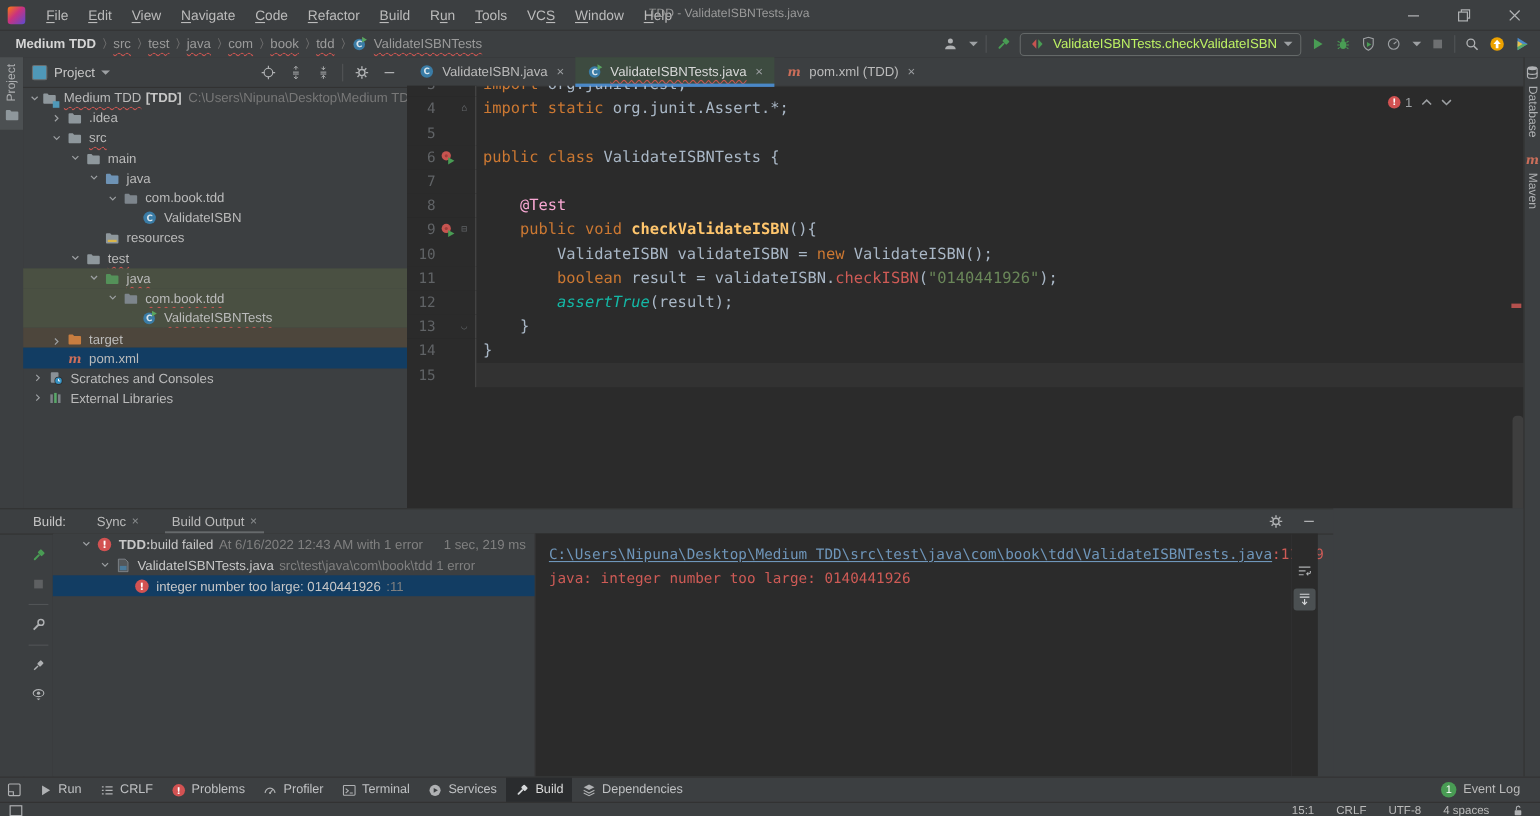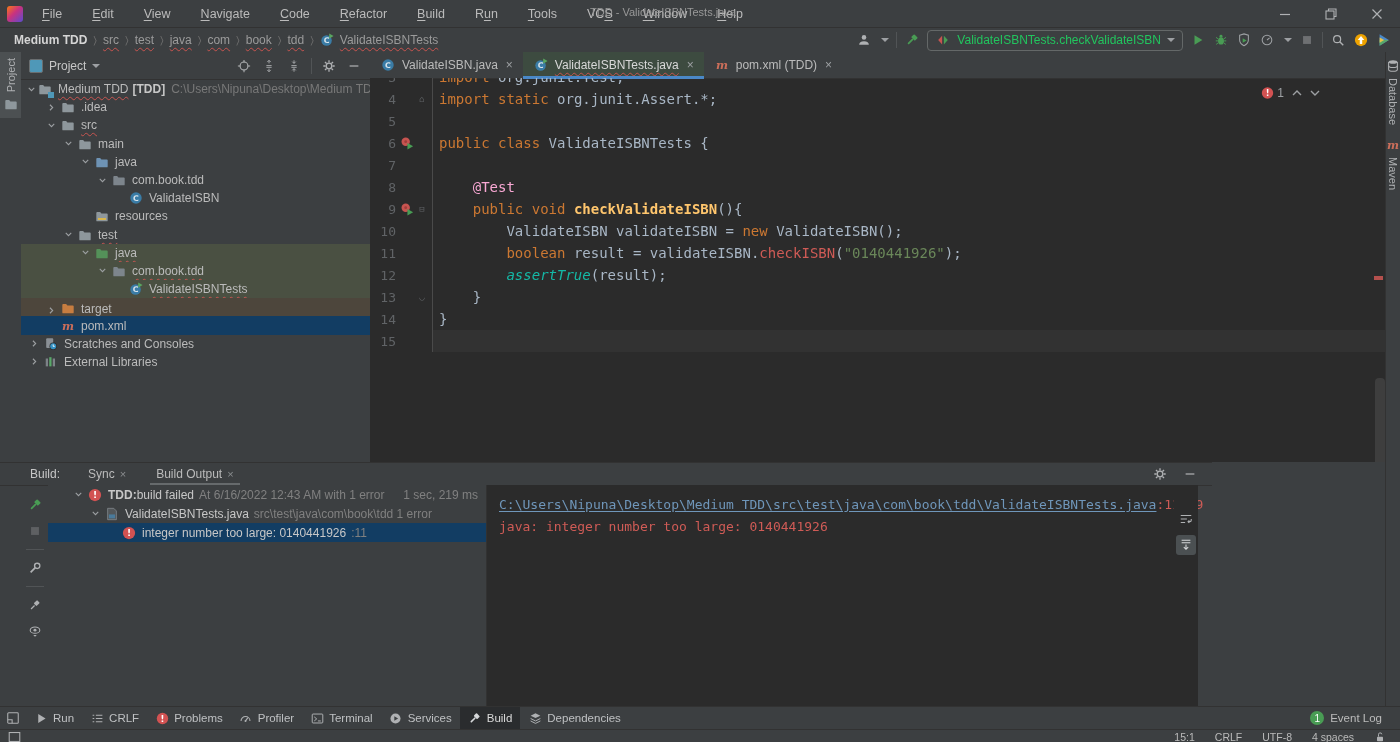--- a/index.html
+++ b/index.html
@@ -6,40 +6,40 @@
     font-family:"Liberation Sans",sans-serif;-webkit-font-smoothing:antialiased;}
   .app{position:relative;width:1400px;height:742px;background:#3c3f41;color:#bbb;font-size:12px;}
   svg{display:block}
   .ic{display:inline-flex;width:16px;height:16px;align-items:center;justify-content:center;flex:0 0 auto}
   .ic svg{width:14px;height:14px}
   
   .titlebar{position:absolute;left:0;top:0;width:1400px;height:27px;background:#3c3f41;
     border-bottom:1px solid #323232;display:flex;align-items:center;}
   .logo{width:16px;height:16px;border-radius:3px;margin:0 10px 0 7px;
     background:linear-gradient(135deg,#f97a12,#c9327f 45%,#5a4bd1);}
-  .menus{display:flex;gap:12px}
+  .menus{display:flex;gap:0}
   .menu-item{padding:3px 9px;color:#bbb;font-size:12.5px}
   .menu-item u{text-decoration:underline;text-underline-offset:2px}
   .win-title{position:absolute;left:590px;top:6px;color:#999;font-size:11px}
   .winbtns{position:absolute;right:0;top:0;height:27px;display:flex}
   .winbtn{width:46px;height:27px;display:flex;align-items:center;justify-content:center}
   
   .navbar{position:absolute;left:0;top:28px;width:1400px;height:24px;background:#3c3f41;
     border-bottom:1px solid #323232;display:flex;align-items:center;}
   .crumbs{display:flex;align-items:center;margin-left:12px;gap:2px;white-space:nowrap}
   .crumb{color:#9b9b9b;font-size:12px;padding:0 2px}
   .crumb.bold{color:#d5d5d5;font-weight:bold}
   .crumb-sep{color:#6e6e6e;font-size:11px;padding:0 2px}
   .squig{text-decoration-line:underline;text-decoration-style:wavy;text-decoration-color:#c75450;
     text-decoration-thickness:1px;text-underline-offset:3px;}
   .nav-right{position:absolute;right:8px;top:0;height:24px;display:flex;align-items:center;gap:7px}
   .vsep{width:1px;height:16px;background:#515456}
   .combo{display:flex;align-items:center;gap:6px;border:1px solid #646868;border-radius:4px;
     height:19px;padding:0 7px;background:#3c3f41;min-width:218px}
-  .combo .txt{color:#22c55e;font-size:12px}
+  .combo .txt{color:#bef264;font-size:12px}
   .caret{width:0;height:0;border-left:4px solid transparent;border-right:4px solid transparent;
     border-top:4px solid #9da0a3;margin-left:2px}
   .stripe-left{position:absolute;left:0;top:52px;width:21px;height:654px;background:#3c3f41;
     border-right:1px solid #323232;}
   .vtab{display:flex;flex-direction:column;align-items:center;gap:4px;padding:6px 0;color:#aeb0b2;font-size:11px}
   .vtab .lbl{writing-mode:vertical-rl;transform:rotate(180deg)}
   .vtab.active{background:#4c5052}
   .stripe-left .bottom{position:absolute;bottom:36px;left:0;width:21px;display:flex;flex-direction:column;gap:14px}
   .stripe-right{position:absolute;right:0;top:52px;width:14px;height:654px;background:#3c3f41;
     border-left:1px solid #323232;}

